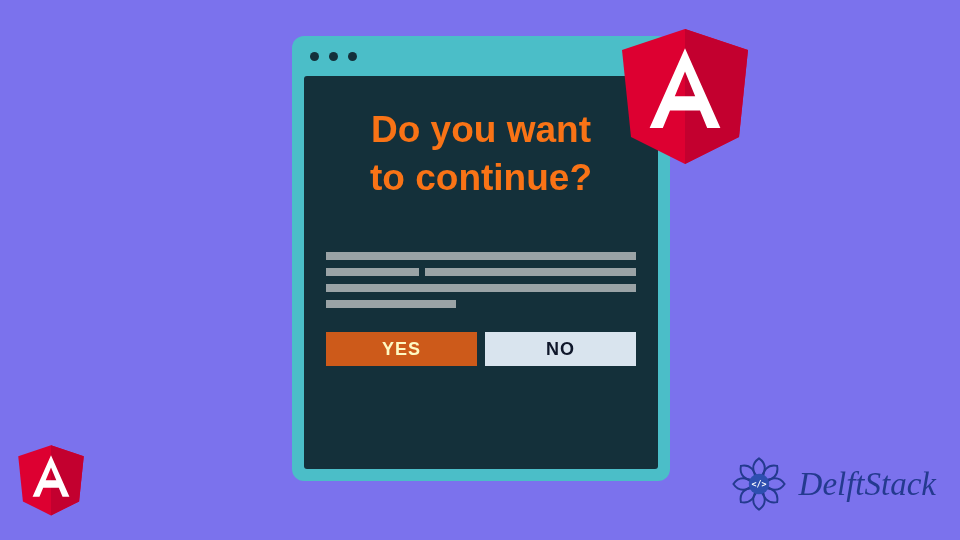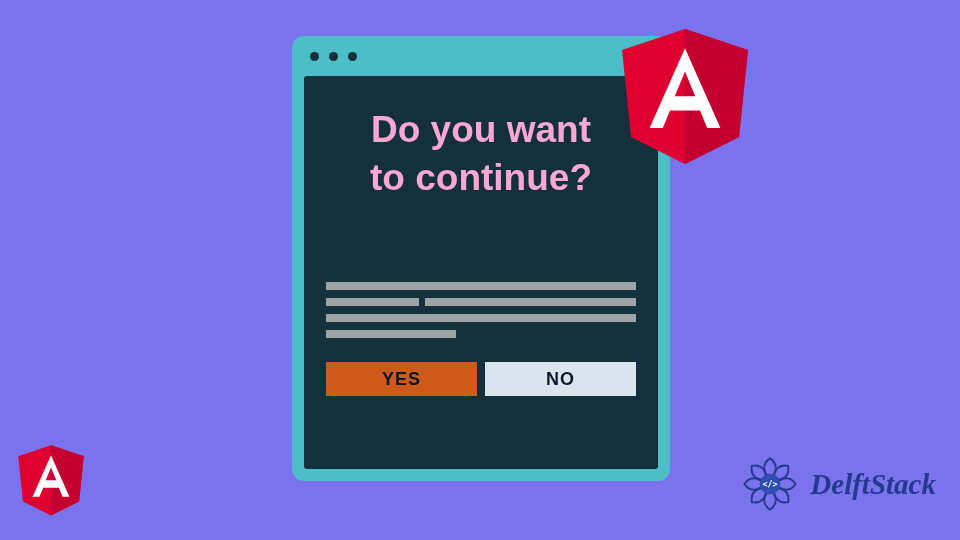--- a/index.html
+++ b/index.html
@@ -40,26 +40,26 @@
     right: 12px;
     top: 40px;
     bottom: 12px;
     background: #14303a;
     border-radius: 3px;
     padding: 30px 22px 20px 22px;
     display: flex;
     flex-direction: column;
   }
   .prompt {
-    color: #f9a8d4;
+    color: #f97316;
     font-weight: 900;
     font-size: 37px;
     line-height: 1.3;
     text-align: center;
-    margin-bottom: 80px;
+    margin-bottom: 50px;
   }
   .lines {
     display: flex;
     flex-direction: column;
     gap: 8px;
     margin-bottom: 24px;
   }
   .linerow { display: flex; gap: 6px; }
   .seg {
     height: 8px;
@@ -74,21 +74,21 @@
     height: 34px;
     display: flex;
     align-items: center;
     justify-content: center;
     font-weight: 900;
     font-size: 18px;
     letter-spacing: 1px;
   }
   .btn-yes {
     background: #cd5a1a;
-    color: #0f172a;
+    color: #fef9c3;
   }
   .btn-no {
     background: #d9e4ee;
     color: #0f172a;
   }
   .angular-big {
     position: absolute;
     left: 610px;
     top: 12px;
     width: 150px;
@@ -103,25 +103,25 @@
   }
   .delft {
     position: absolute;
     right: 24px;
     bottom: 24px;
     display: flex;
     align-items: center;
     gap: 8px;
   }
   .delft-text {
-    font-size: 29px;
+    font-size: 33px;
     font-style: italic;
     color: #243a8f;
     font-family: Georgia, 'Times New Roman', serif;
-    font-weight: 700;
+    font-weight: 400;
     text-align: right;
   }
 </style>
 </head>
 <body>
 
 <div class="dialog-window">
   <div class="titlebar">
     <div class="dot"></div>
     <div class="dot"></div>

